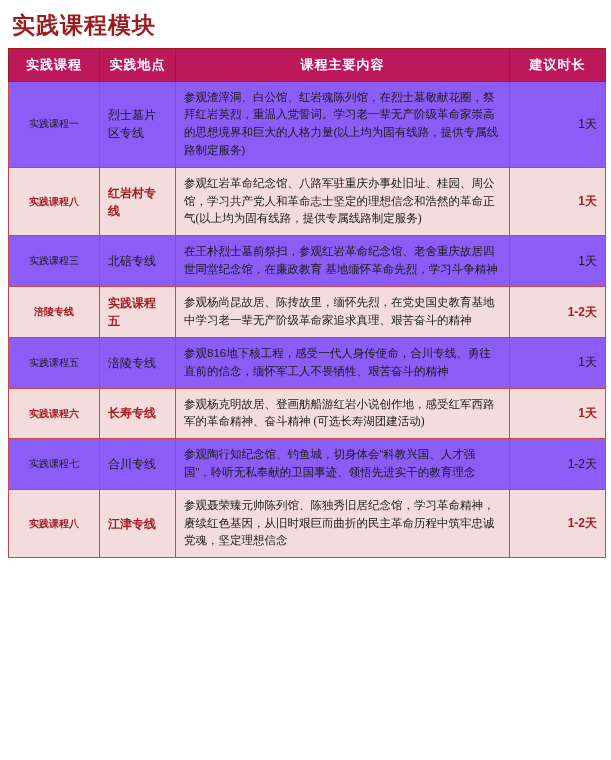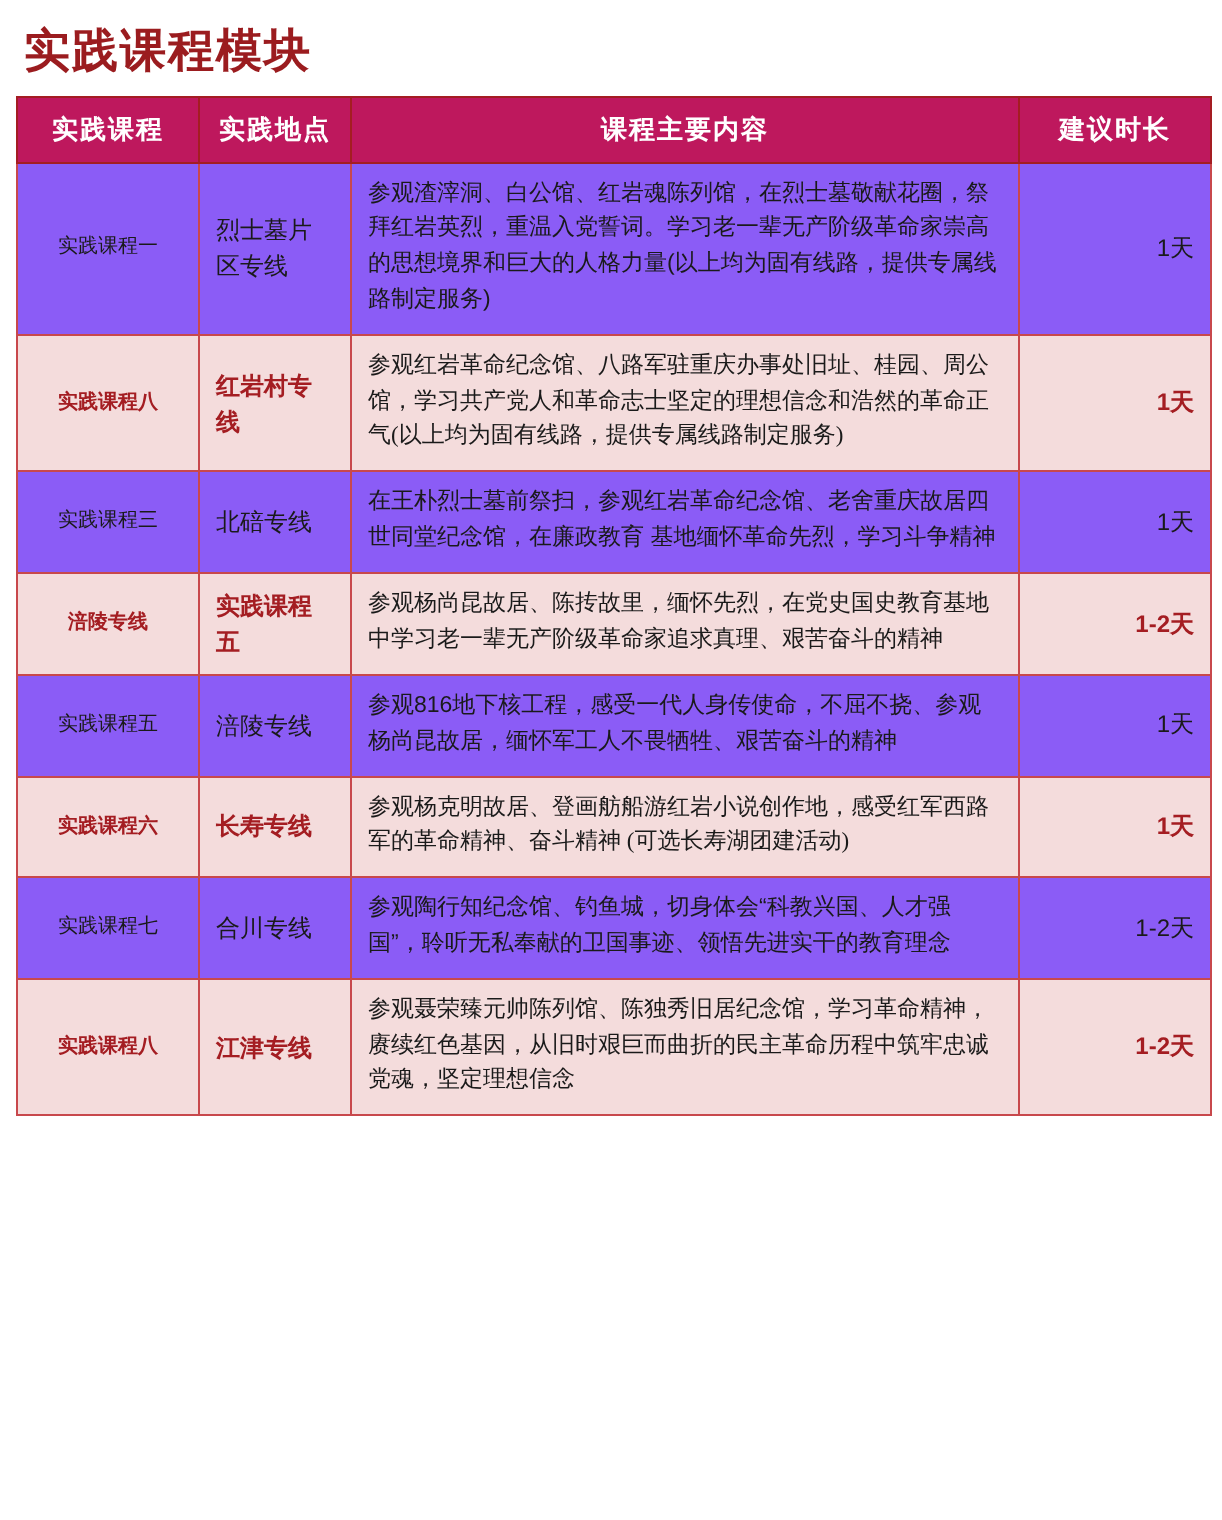--- a/index.html
+++ b/index.html
@@ -134,21 +134,21 @@
         </tr>
         <tr class="row-alt">
           <td class="col-course">涪陵专线</td>
           <td class="col-place">实践课程五</td>
           <td class="col-content">参观杨尚昆故居、陈抟故里，缅怀先烈，在党史国史教育基地中学习老一辈无产阶级革命家追求真理、艰苦奋斗的精神</td>
           <td class="col-duration">1-2天</td>
         </tr>
         <tr class="row-plain">
           <td class="col-course">实践课程五</td>
           <td class="col-place">涪陵专线</td>
-          <td class="col-content">参观816地下核工程，感受一代人身传使命，不屈不挠、参观杨尚昆故居，缅怀军工人不畏牺牲、艰苦奋斗的精神</td>
+          <td class="col-content">参观816地下核工程，感受一代人身传使命，合川专线、勇往直前的信念，缅怀军工人不畏牺牲、艰苦奋斗的精神</td>
           <td class="col-duration">1天</td>
         </tr>
         <tr class="row-alt">
           <td class="col-course">实践课程六</td>
           <td class="col-place">长寿专线</td>
           <td class="col-content">参观杨克明故居、登画舫船游红岩小说创作地，感受红军西路军的革命精神、奋斗精神 (可选长寿湖团建活动)</td>
           <td class="col-duration">1天</td>
         </tr>
         <tr class="row-plain">
           <td class="col-course">实践课程七</td>

